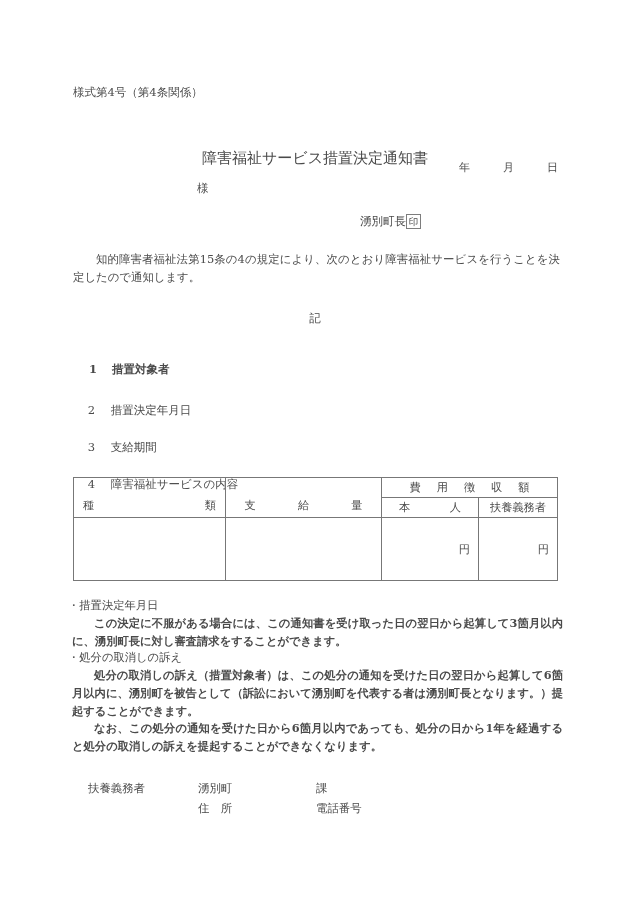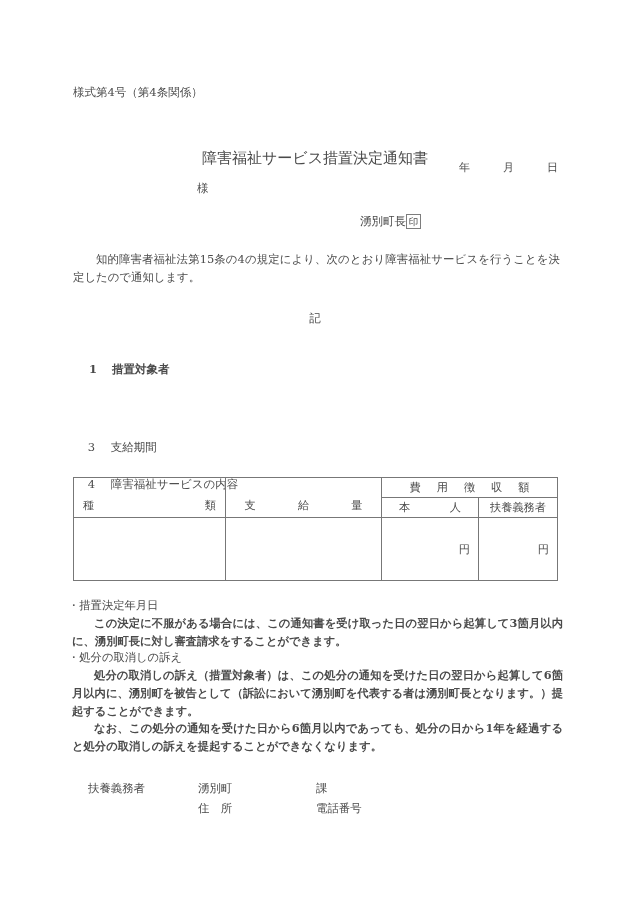--- a/index.html
+++ b/index.html
@@ -176,20 +176,23 @@
     <span>湧別町長</span>
     <span class="seal-box">印</span>
   </div>
 
   <div class="body-para">知的障害者福祉法第15条の4の規定により、次のとおり障害福祉サービスを行うことを決定したので通知します。</div>
 
   <div class="abs ki">記</div>
 
   <div class="abs item item-1">
     <span class="num">1</span><span>措置対象者</span>
+  </div>
+  <div class="abs item item-2">
+    <span class="num">2</span><span>措置決定年月日</span>
   </div>
   <div class="abs item item-3">
     <span class="num">3</span><span>支給期間</span>
   </div>
   <div class="abs item item-4">
     <span class="num">4</span><span>障害福祉サービスの内容</span>
   </div>
 
   <table class="svc">
     <tbody>

